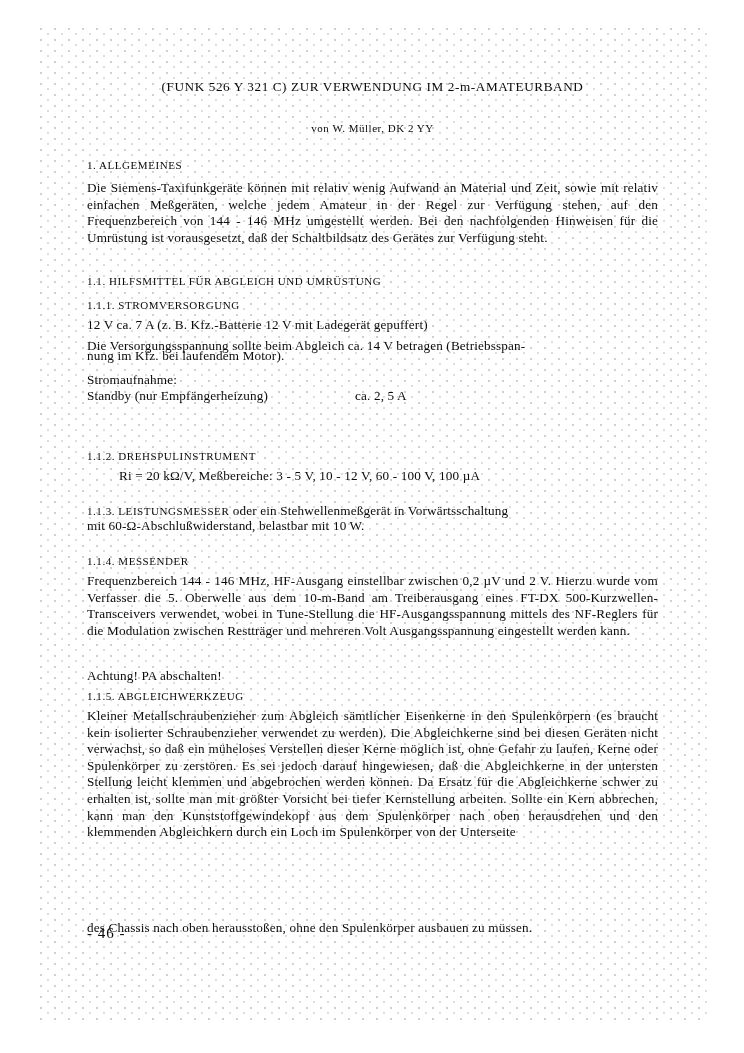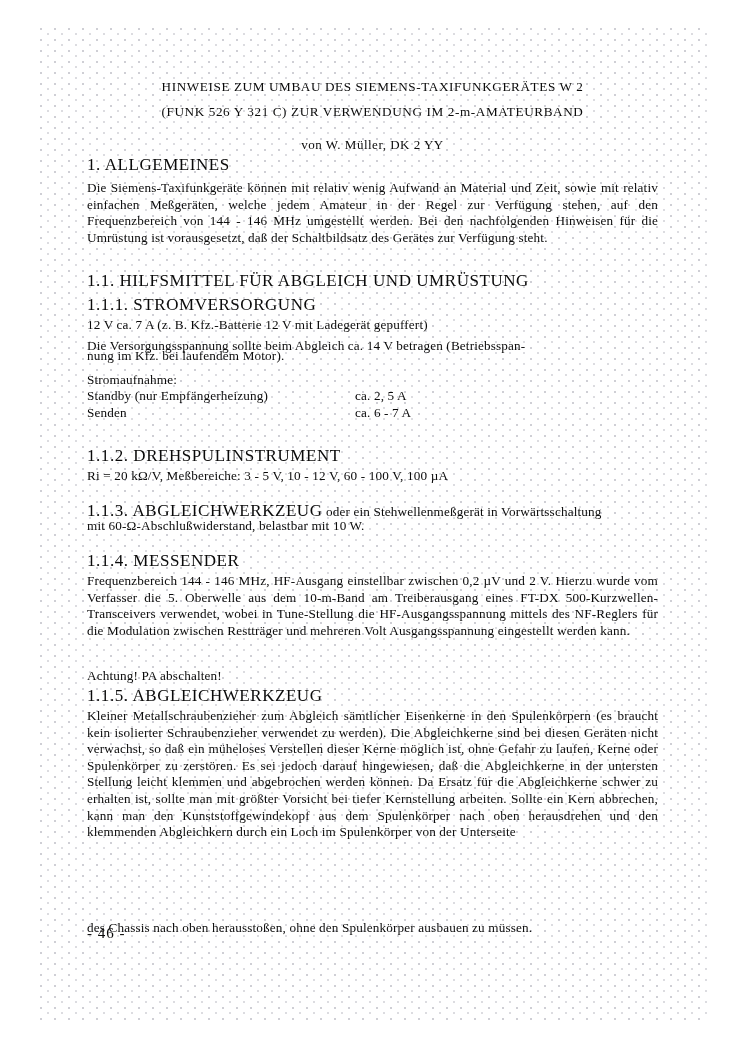--- a/index.html
+++ b/index.html
@@ -40,27 +40,27 @@
   .title-block {
     text-align: center;
     letter-spacing: 0.6px;
   }
   .title-line {
     font-size: 13.2px;
     line-height: 25px;
     white-space: nowrap;
   }
   .title-line.byline {
-    font-size: 13px;
+    font-size: 11px;
     letter-spacing: 0.5px;
-    margin-top: 8px;
+    margin-top: 17px;
   }
 
   .heading {
-    font-size: 17px;
+    font-size: 11px;
     letter-spacing: 0.55px;
     line-height: 18px;
   }
 
   .para {
     font-size: 13.2px;
     line-height: 16.6px;
     text-align: justify;
     text-justify: inter-word;
     letter-spacing: 0.15px;
@@ -92,21 +92,20 @@
 </head>
 <body>
 
 <div id="page">
 
   <div id="scan-texture"></div>
 
   <div id="content">
 
     <div class="blk title-block" style="top:74px; left:87px; width:571px;">
-      <div class="title-line">HINWEISE ZUM UMBAU DES SIEMENS-TAXIFUNKGERÄTES W 2</div>
       <div class="title-line">(FUNK 526 Y 321 C) ZUR VERWENDUNG IM 2-m-AMATEURBAND</div>
       <div class="title-line byline">von W. Müller, DK 2 YY</div>
     </div>
 
     <div class="blk heading" style="top:156px;">1. ALLGEMEINES</div>
     <div class="blk para" style="top:180px;">Die Siemens-Taxifunkgeräte können mit relativ wenig Aufwand an Material und Zeit, sowie mit relativ einfachen Meßgeräten, welche jedem Amateur in der Regel zur Verfügung stehen, auf den Frequenzbereich von 144 - 146 MHz umgestellt werden. Bei den nachfolgenden Hinweisen für die Umrüstung ist vorausgesetzt, daß der Schaltbildsatz des Gerätes zur Verfügung steht.</div>
 
     <div class="blk heading" style="top:272px;">1.1. HILFSMITTEL FÜR ABGLEICH UND UMRÜSTUNG</div>
 
     <div class="blk heading" style="top:296px;">1.1.1. STROMVERSORGUNG</div>
@@ -115,32 +114,28 @@
     <div class="blk para ragged" style="top:338px;">Die Versorgungsspannung sollte beim Abgleich ca. 14 V betragen (Betriebsspan-</div>
     <div class="blk para ragged" style="top:348px;">nung im Kfz. bei laufendem Motor).</div>
     <div class="blk para ragged" style="top:372px;">Stromaufnahme:</div>
 
     <table class="amp-table" style="position:absolute; left:87px; top:388px;">
       <tbody>
         <tr>
           <td class="label">Standby (nur Empfängerheizung)</td>
           <td class="value">ca. 2, 5 A</td>
         </tr>
-        <tr>
-          <td class="label">Senden</td>
-          <td class="value">ca. 6 - 7 A</td>
-        </tr>
       </tbody>
     </table>
 
     <div class="blk heading" style="top:447px;">1.1.2. DREHSPULINSTRUMENT</div>
-    <div class="blk para ragged" style="top:468px;">Ri = 20 kΩ/V, Meßbereiche: 3 - 5 V, 10 - 12 V, 60 - 100 V, 100 µA</div>
+    <div class="blk para ragged" style="top:468px;margin-left:32px;">Ri = 20 kΩ/V, Meßbereiche: 3 - 5 V, 10 - 12 V, 60 - 100 V, 100 µA</div>
 
     <div class="blk para ragged" style="top:502px;">
-      <span class="heading">1.1.3. ABGLEICHWERKZEUG</span><span> oder ein Stehwellenmeßgerät in Vorwärtsschaltung</span>
+      <span class="heading">1.1.3. LEISTUNGSMESSER</span><span> oder ein Stehwellenmeßgerät in Vorwärtsschaltung</span>
     </div>
     <div class="blk para ragged" style="top:518px;">mit 60-Ω-Abschlußwiderstand, belastbar mit 10 W.</div>
 
     <div class="blk heading" style="top:552px;">1.1.4. MESSENDER</div>
     <div class="blk para" style="top:573px;">Frequenzbereich 144 - 146 MHz, HF-Ausgang einstellbar zwischen 0,2 µV und 2 V. Hierzu wurde vom Verfasser die 5. Oberwelle aus dem 10-m-Band am Treiberausgang eines FT-DX 500-Kurzwellen-Transceivers verwendet, wobei in Tune-Stellung die HF-Ausgangsspannung mittels des NF-Reglers für die Modulation zwischen Restträger und mehreren Volt Ausgangsspannung eingestellt werden kann.</div>
     <div class="blk para ragged" style="top:668px;">Achtung! PA abschalten!</div>
 
     <div class="blk heading" style="top:687px;">1.1.5. ABGLEICHWERKZEUG</div>
     <div class="blk para" style="top:708px;">Kleiner Metallschraubenzieher zum Abgleich sämtlicher Eisenkerne in den Spulenkörpern (es braucht kein isolierter Schraubenzieher verwendet zu werden). Die Abgleichkerne sind bei diesen Geräten nicht verwachst, so daß ein müheloses Verstellen dieser Kerne möglich ist, ohne Gefahr zu laufen, Kerne oder Spulenkörper zu zerstören. Es sei jedoch darauf hingewiesen, daß die Abgleichkerne in der untersten Stellung leicht klemmen und abgebrochen werden können. Da Ersatz für die Abgleichkerne schwer zu erhalten ist, sollte man mit größter Vorsicht bei tiefer Kernstellung arbeiten. Sollte ein Kern abbrechen, kann man den Kunststoffgewindekopf aus dem Spulenkörper nach oben herausdrehen und den klemmenden Abgleichkern durch ein Loch im Spulenkörper von der Unterseite</div>
     <div class="blk para ragged" style="top:874px;margin-top:46px;">des Chassis nach oben herausstoßen, ohne den Spulenkörper ausbauen zu müssen.</div>

